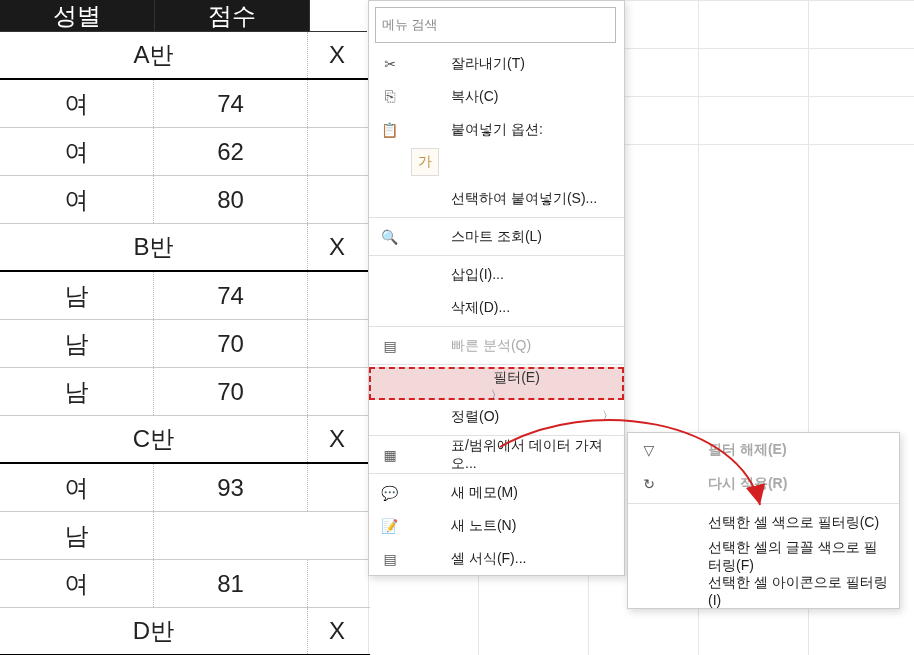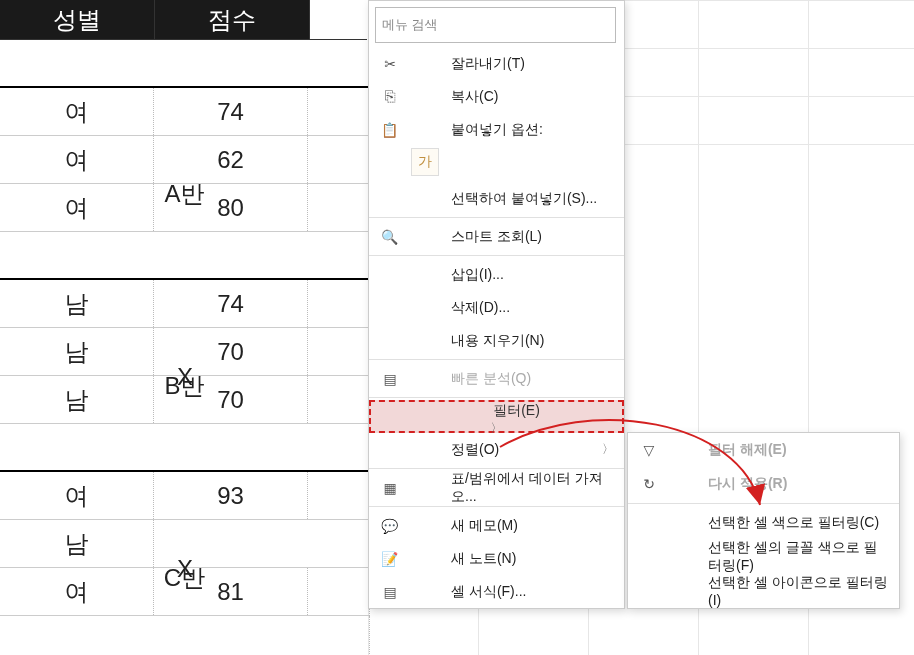--- a/index.html
+++ b/index.html
@@ -10,21 +10,21 @@
       width: 914px;
       height: 655px;
       overflow: hidden;
     }
     .sheet {
       position: absolute;
       left: 0;
       top: 0;
       width: 370px;
     }
-    .hrow { display: flex; height: 40px; }
+    .hrow { display: flex; height: 32px; }
     .hcell {
       flex: 0 0 155px;
       background: #1a1a1a;
       color: #fff;
       font-size: 24px;
       display: flex;
       align-items: center;
       justify-content: center;
       border-right: 1px solid #333;
       border-bottom: 1px solid #333;
@@ -40,21 +40,21 @@
       align-items: center;
       justify-content: center;
       border-right: 1px dotted #bbb;
       color: #222;
     }
     .dcell.x {
       flex: 0 0 58px;
       font-size: 26px;
       border-right: none;
     }
-    .group-row { font-weight: 400; font-size: 24px; border-bottom: 2px solid #000; flex-direction: column; }
+    .group-row { font-weight: 400; font-size: 24px; border-bottom: 2px solid #000; }
     .group-row .dcell { font-size: 24px; }
 
     .ctxmenu {
       position: absolute;
       left: 368px;
       top: 0;
       width: 257px;
       background: #fff;
       border: 1px solid #ccc;
       box-shadow: 2px 3px 8px rgba(0,0,0,0.15);
@@ -270,24 +270,20 @@
   </div>
   <div class="sep"></div>
   <div class="mitem">
     <span class="micon"></span>
     <span class="mlabel">삽입(I)...</span>
   </div>
   <div class="mitem">
     <span class="micon"></span>
     <span class="mlabel">삭제(D)...</span>
   </div>
-  <div class="mitem">
-    <span class="micon"></span>
-    <span class="mlabel">내용 지우기(N)</span>
-  </div>
   <div class="sep"></div>
   <div class="mitem disabled">
     <span class="micon">▤</span>
     <span class="mlabel">빠른 분석(Q)</span>
   </div>
   <div class="sep"></div>
   <div class="mitem highlight1">
     <span class="micon"></span>
     <span class="mlabel">필터(E)</span>
     <span class="arrow">〉</span>

